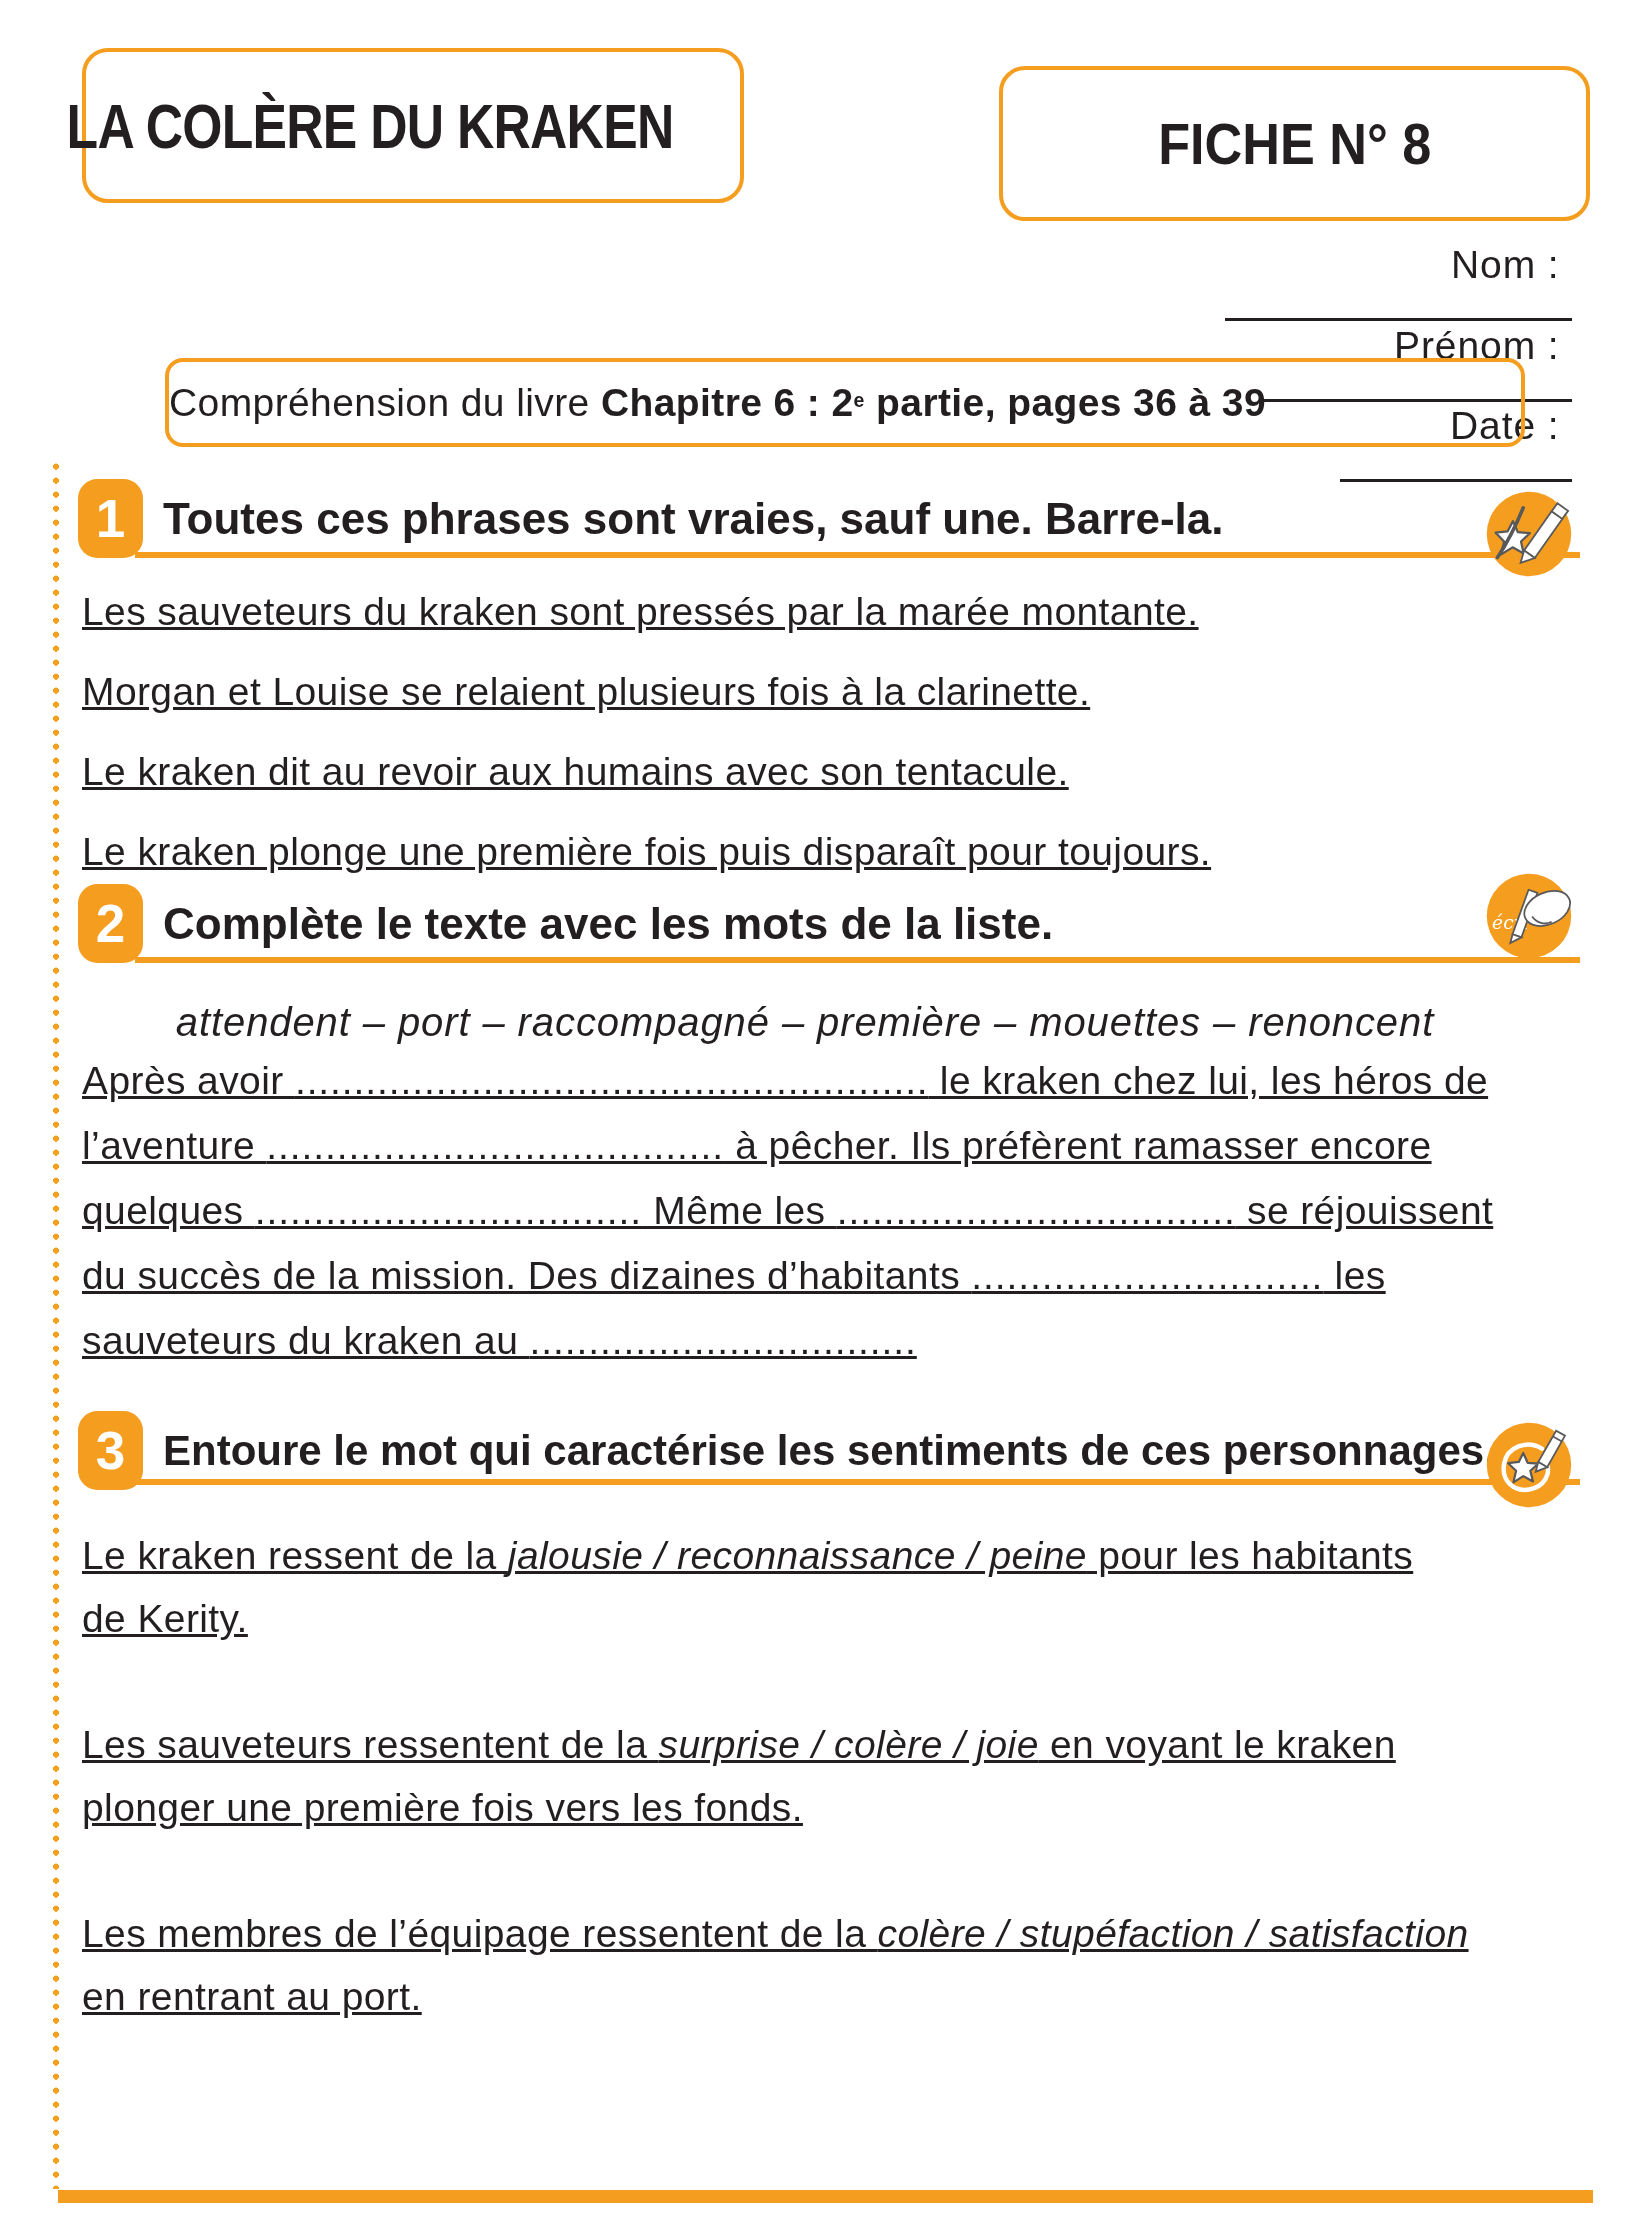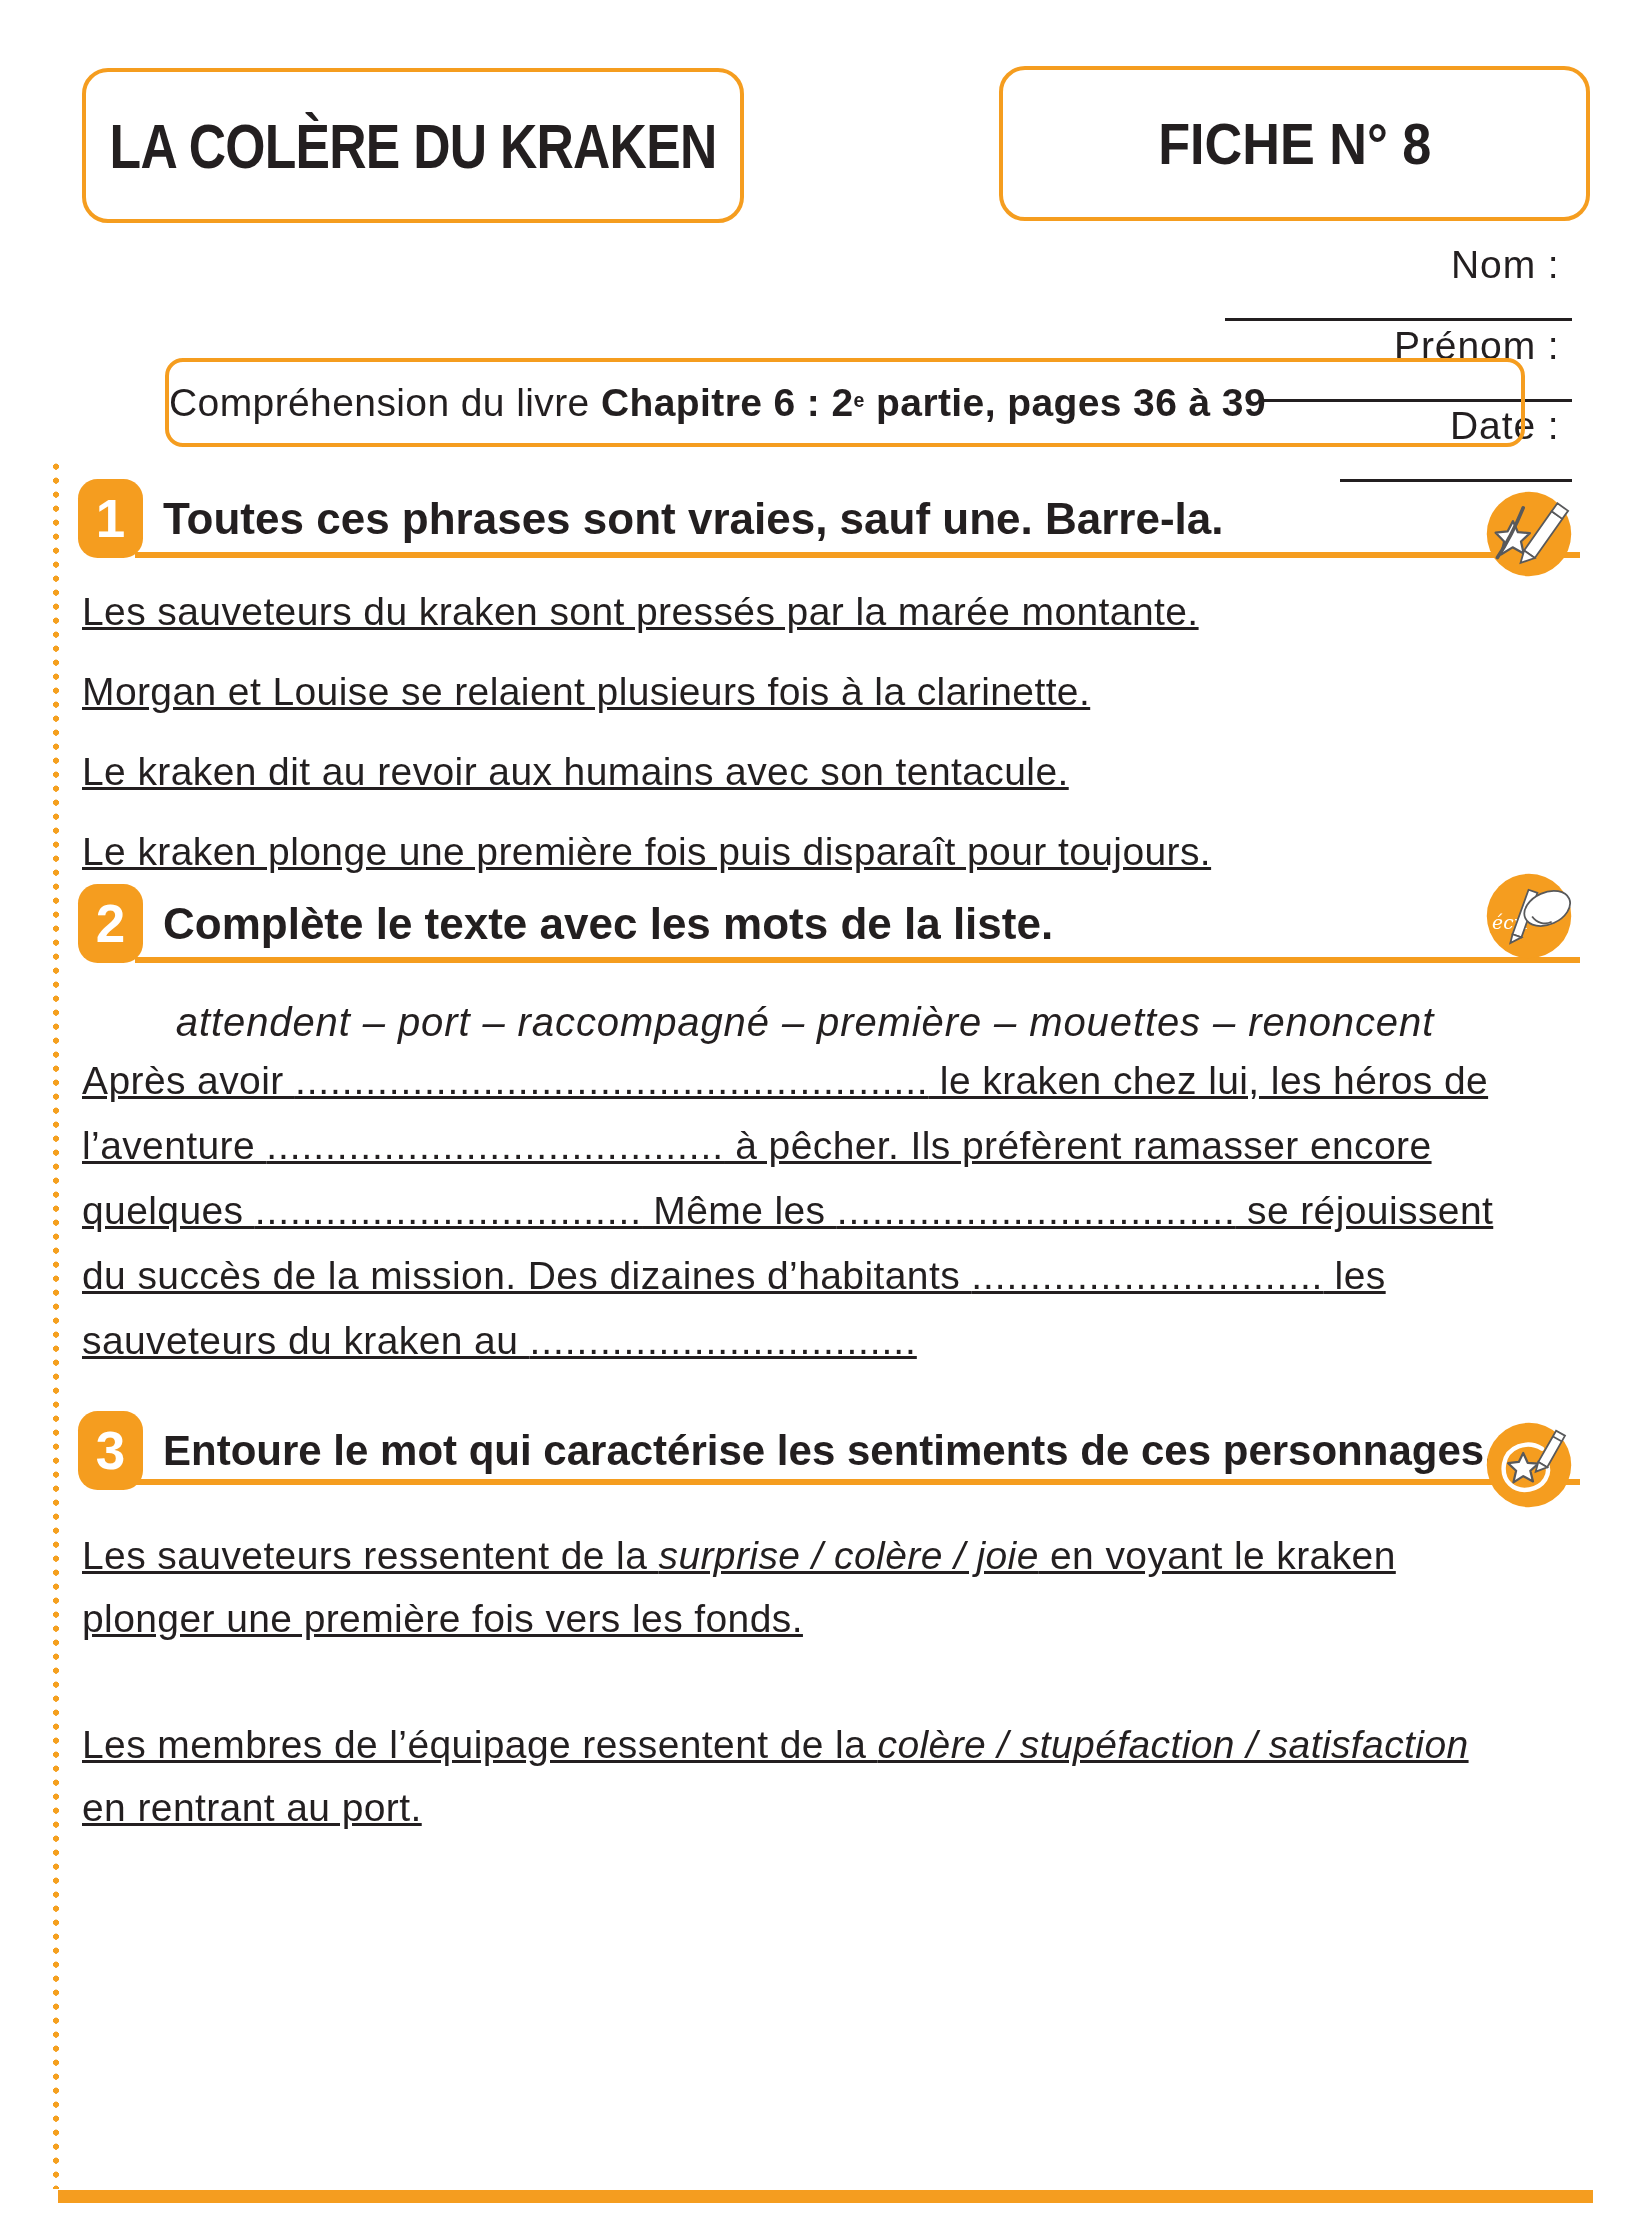--- a/index.html
+++ b/index.html
@@ -1,21 +1,21 @@
 <!DOCTYPE html>
 <html style="font-size:7.1px"><head>
 <meta charset="utf-8">
 <style>
   html,body{margin:0;padding:0;background:#ffffff;}
   #page{position:relative;width:1650px;height:2334px;background:#fff;overflow:hidden;
         font-family:"Liberation Sans",sans-serif;color:#231F20;}
   
   .hbox{position:absolute;border:4.5px solid #F59D1F;border-radius:26px;background:#fff;
         display:flex;align-items:center;justify-content:center;}
-  #titlebox{left:82px;top:68px;width:654px;height:147px;}
+  #titlebox{left:82px;top:48px;width:654px;height:147px;justify-content:flex-end;}
   #titlebox span{font-size:63px;font-weight:bold;letter-spacing:-0.9px;white-space:nowrap;
         transform:scaleX(.82);}
   #fichebox{left:999px;top:66px;width:583px;height:147px;}
   #fichebox span{font-size:58px;font-weight:bold;white-space:nowrap;transform:scaleX(.9);}
   
   #idrow{position:absolute;left:82px;top:243px;width:1490px;display:flex;align-items:flex-end;
          font-size:39px;letter-spacing:0.9px;white-space:nowrap;flex-direction:column;}
   #idrow .lbl{margin-right:12.5px;}
   .fill{display:inline-block;border-bottom:3.1px solid #231F20;height:31px;margin-bottom:2.7px;}
   
@@ -131,20 +131,24 @@
     <path d="M128,62 C94,42 50,58 43,96 C36,136 66,160 100,154 C132,148 150,120 138,94" stroke="#ffffff" stroke-width="10" fill="none" stroke-linecap="round"></path>
     <polygon points="86,72 96,94 120,96 102,112 108,136 86,124 64,138 70,112 52,95 76,92" fill="#ffffff" stroke="#58595B" stroke-width="5" stroke-linejoin="round"></polygon>
     <g fill="#ffffff" stroke="#58595B" stroke-width="4">
       <polygon points="120,92 160,22 180,33 140,104"></polygon>
       <line x1="153" y1="35" x2="173" y2="46"></line>
       <polygon points="120,92 140,104 114,114"></polygon>
     </g>
   </svg>
   <div id="ex3-paras" class="bodytxt">
       <div class="para">
+        <div class="line"><span>Le kraken ressent de la </span><span class="it">jalousie / reconnaissance / peine</span><span> pour les habitants</span></div>
+        <div class="line"><span>de Kerity.</span></div>
+      </div>
+      <div class="para">
         <div class="line"><span>Les sauveteurs ressentent de la </span><span class="it">surprise / colère / joie</span><span> en voyant le kraken</span></div>
         <div class="line"><span>plonger une première fois vers les fonds.</span></div>
       </div>
       <div class="para">
         <div class="line"><span>Les membres de l’équipage ressentent de la </span><span class="it">colère / stupéfaction / satisfaction</span></div>
         <div class="line"><span>en rentrant au port.</span></div>
       </div>
     </div>
 
   <div id="fbar"></div>

